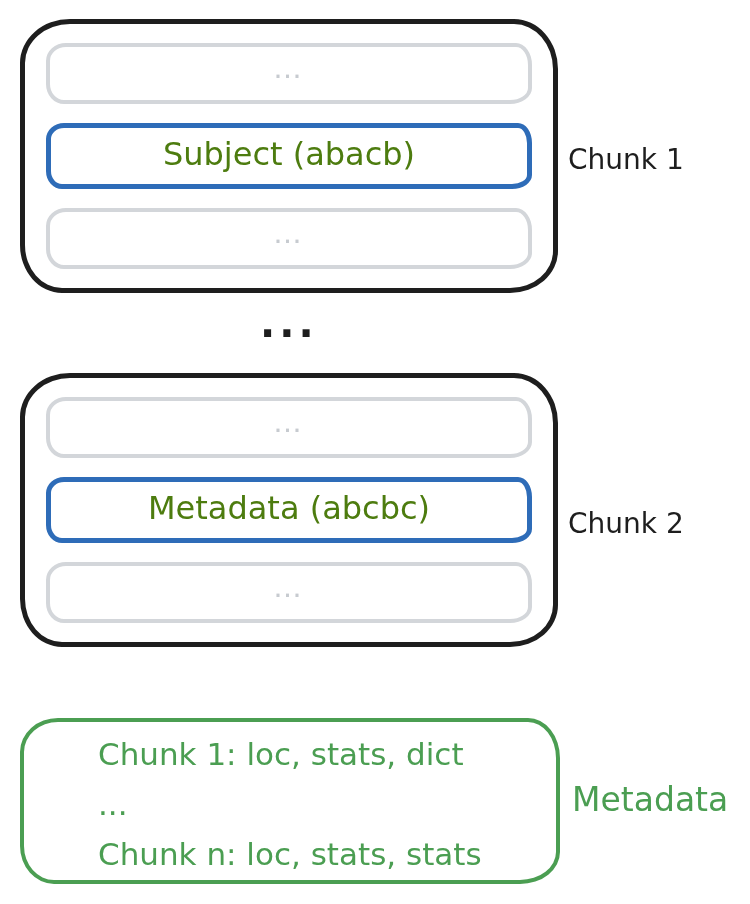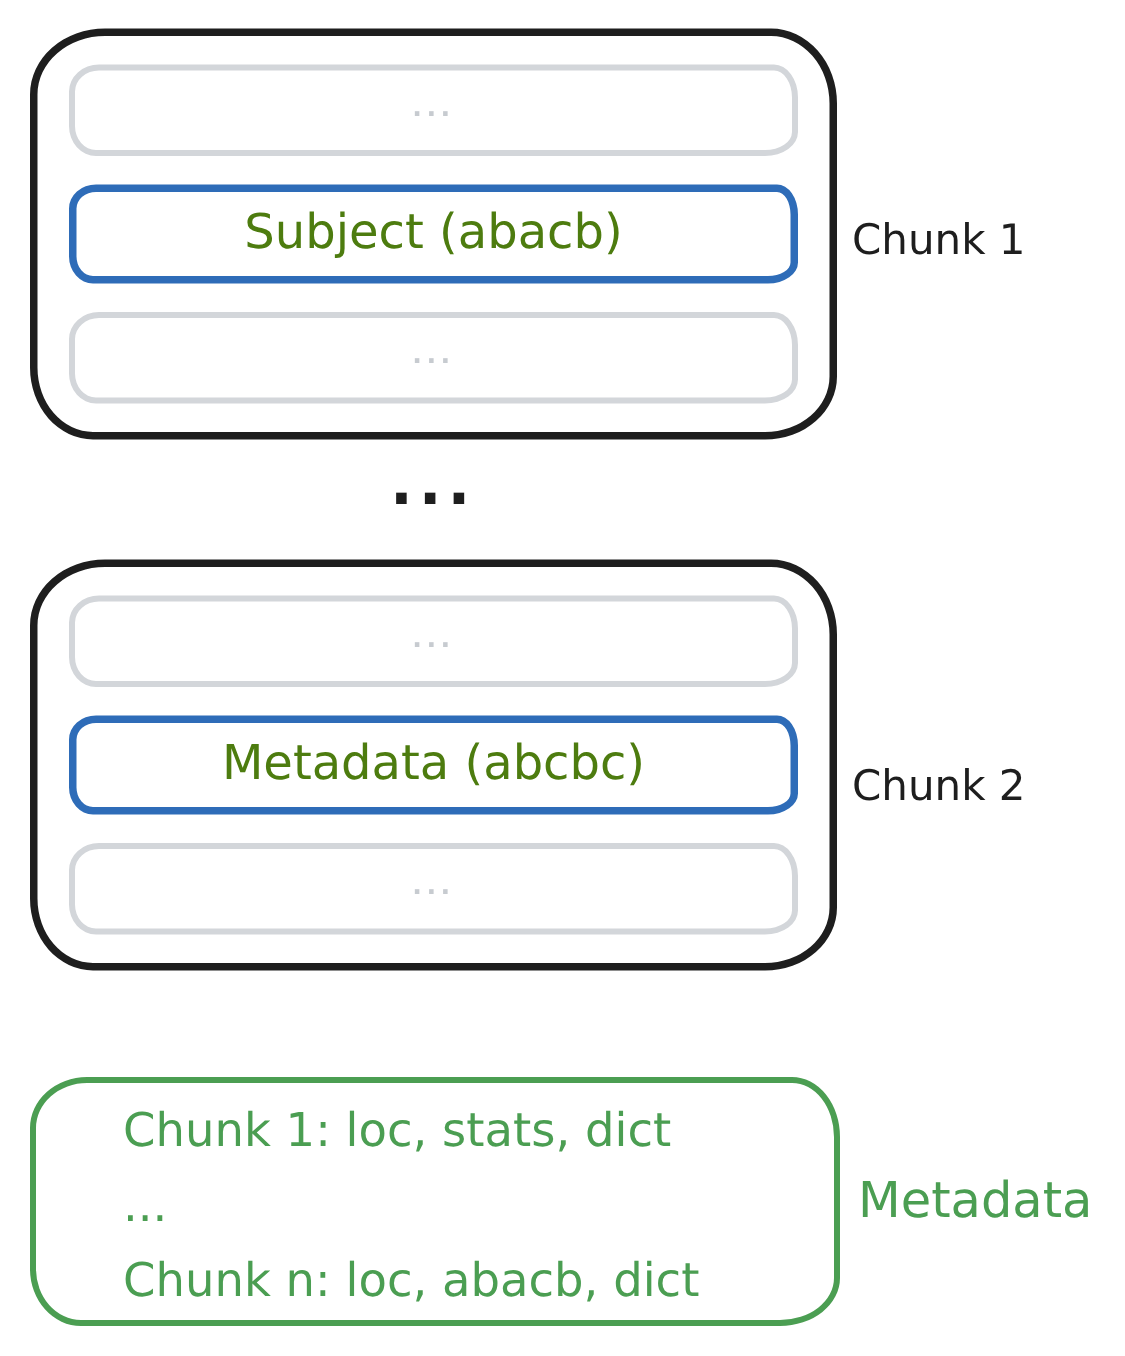--- a/index.html
+++ b/index.html
@@ -88,21 +88,21 @@
   .meta-box {
     position: absolute;
     left: 20px;
     top: 718px;
     width: 540px;
     height: 166px;
     box-sizing: border-box;
     border: 4px solid #4b9e52;
     border-radius: 38px 32px 40px 34px / 34px 40px 32px 38px;
     background: #ffffff;
-    padding: 7px 10px 0 58px;
+    padding: 7px 10px 0 74px;
     display: flex;
     flex-direction: column;
   }
   .meta-line {
     height: 50px;
     display: flex;
     align-items: center;
     font-size: 31px;
     color: #4b9e52;
     white-space: nowrap;
@@ -137,17 +137,17 @@
     </div>
     <div class="row placeholder">
       <span class="row-text">...</span>
     </div>
   </div>
   <div class="side-label label2">Chunk 2</div>
 
   <div class="meta-box">
     <div class="meta-line">Chunk 1: loc, stats, dict</div>
     <div class="meta-line">...</div>
-    <div class="meta-line">Chunk n: loc, abacb, dict</div>
+    <div class="meta-line">Chunk n: loc, stats, stats</div>
   </div>
   <div class="side-label green">Metadata</div>
 
 </div>
 
 </body></html>

